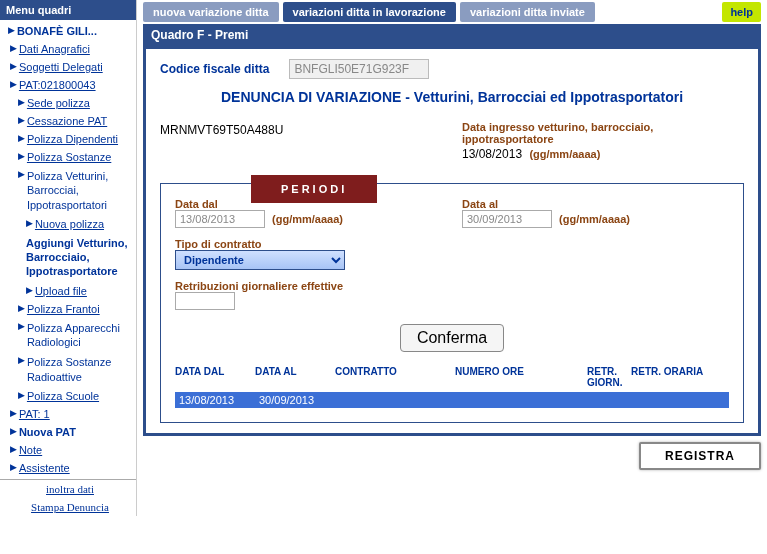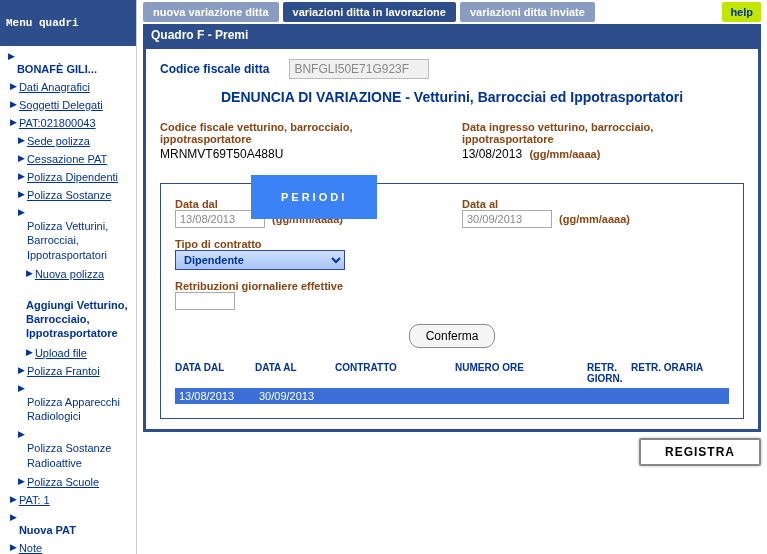--- a/index.html
+++ b/index.html
@@ -1,30 +1,30 @@
 <!DOCTYPE html>
 <html><head>
   <meta charset="utf-8">
   <style>
     * { box-sizing: border-box; margin: 0; padding: 0; }
     body { font-family: Verdana, Arial, sans-serif; font-size: 11px; background: #fff; width: 767px; }
     .container { display: flex; }
     
     
     .sidebar { width: 165px; background: #fff; border-right: 1px solid #ccc; }
-    .sidebar-header { background: #2d4e8b; color: #fff; padding: 17px 6px; font-weight: bold; font-size: 11px; font-family: Liberation Mono, monospace; }
+    .sidebar-header { background: #2d4e8b; color: #fff; padding: 4px 6px; font-weight: bold; font-size: 11px; }
     .sidebar-items { padding: 2px 0; }
     .sidebar-item { padding: 3px 4px 3px 8px; color: #003399; font-size: 11px; cursor: pointer; display: flex; align-items: flex-start; }
     .sidebar-item.lvl-1 { padding-left: 10px; }
     .sidebar-item.lvl-2 { padding-left: 18px; }
     .sidebar-item.lvl-3 { padding-left: 26px; }
     .sidebar-item .arrow { color: #003399; margin-right: 2px; font-size: 9px; }
     .sidebar-item .lbl { text-decoration: underline; }
     .sidebar-item.bold .lbl { font-weight: bold; text-decoration: none; }
-    .sidebar-item.nolink .lbl { text-decoration: none; margin-top: 12px; }
+    .sidebar-item.nolink .lbl { text-decoration: none; }
     .sidebar-item.multiline { line-height: 1.3; }
     .sidebar-footer { border-top: 1px solid #aaa; }
     .sidebar-footer .sidebar-item { text-align: center; justify-content: center; font-family: Liberation Serif, serif; }
     
     
     .main { flex: 1; padding: 2px 6px 6px 6px; }
     
     
     .tabs { display: flex; gap: 4px; margin-bottom: 2px; align-items: center; }
     .tab { background: #8a9cc0; color: #fff; font-weight: bold; font-size: 11px; padding: 4px 10px; border-radius: 2px; cursor: pointer; white-space: nowrap; }
@@ -42,26 +42,26 @@
     .title-center { text-align: center; color: #003399; font-weight: bold; font-size: 14px; margin: 10px 0 16px 0; }
     
     .two-col { display: flex; gap: 20px; }
     .col { flex: 1; }
     .field-group { margin-bottom: 10px; }
     .field-group .val { font-size: 12px; color: #000; margin-top: 2px; }
     .hint { color: #8b4513; font-weight: bold; font-size: 11px; margin-left: 4px; }
     
     
     .periodi-box { border: 1px solid #2d4e8b; margin-top: 12px; padding: 14px; position: relative; }
-    .periodi-title { position: absolute; top: -9px; left: 90px; background: #3b82f6; color: #fff; padding: 16px 30px; font-size: 11px; letter-spacing: 3px; font-weight: bold; }
+    .periodi-title { position: absolute; top: -9px; left: 90px; background: #7f1d1d; color: #fff; padding: 8px 30px; font-size: 11px; letter-spacing: 3px; font-weight: bold; }
     .input-text { border: 1px solid #aaa; padding: 2px 4px; font-size: 11px; width: 90px; background:#fff; color:#888; }
     .select { border: 1px solid #2d4e8b; background: linear-gradient(#cfe0ff,#a8c4f5); padding: 2px 4px; font-size: 11px; width: 170px; color: #003399; font-weight: bold; }
     .input-small { border: 1px solid #aaa; padding: 2px 4px; font-size: 11px; width: 60px; }
     
-    .btn-conferma { display: block; margin: 14px auto 10px auto; padding: 4px 16px; font-size: 12px; background: #f5f5f5; border: 1px solid #888; border-radius: 10px; cursor: pointer; }
+    .btn-conferma { display: block; margin: 14px auto 10px auto; padding: 4px 16px; font-size: 16px; background: #f5f5f5; border: 1px solid #888; border-radius: 4px; cursor: pointer; }
     
     
     .tbl-header { display: flex; color: #003399; font-weight: bold; font-size: 10px; padding: 4px 0; }
     .tbl-row { display: flex; font-size: 11px; padding: 2px 4px; }
     .tbl-row.sel { background: #3b6fd6; color: #fff; }
     .c1 { width: 80px; }
     .c2 { width: 80px; }
     .c3 { width: 120px; }
     .c4 { width: 88px; }
     .c5 { width: 88px; padding-left: 44px; }
@@ -183,21 +183,20 @@
       <div class="row">
         <span class="label-dark">Codice fiscale ditta</span>
         <input class="input-readonly" style="width: 140px;" readonly="" value="BNFGLI50E71G923F">
       </div>
 
       <div class="title-center">DENUNCIA DI VARIAZIONE - Vetturini, Barrocciai ed Ippotrasportatori</div>
 
       <div class="two-col">
         <div class="col">
           <div class="field-group">
-            <div class="label-brown">Codice fiscale vetturino, barrocciaio, ippotrasportatore</div>
             <div class="val">MRNMVT69T50A488U</div>
           </div>
         </div>
         <div class="col">
           <div class="field-group">
             <div class="label-brown">Data ingresso vetturino, barrocciaio, ippotrasportatore</div>
             <div class="val">
               <span>13/08/2013</span>
               <span class="hint">(gg/mm/aaaa)</span>
             </div>

